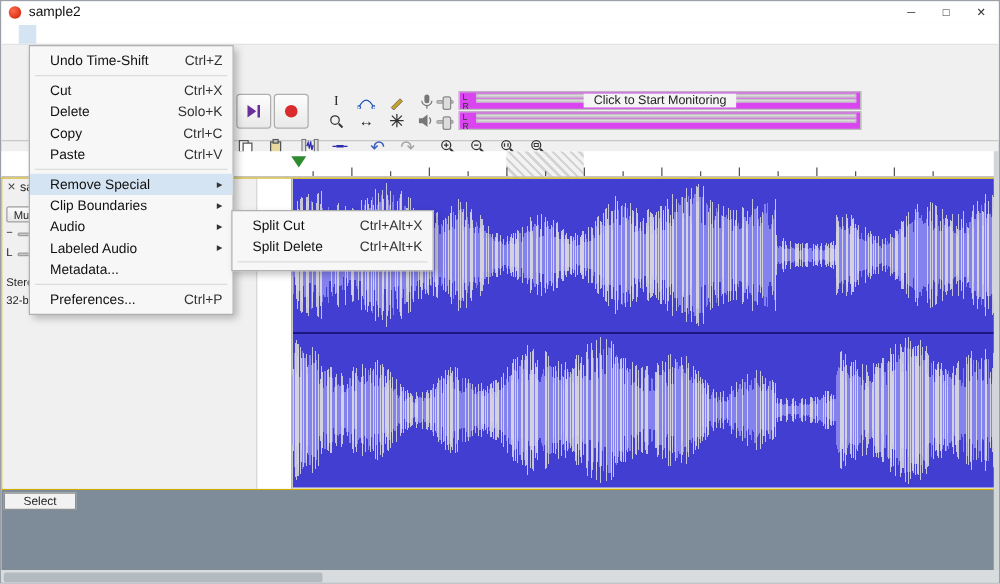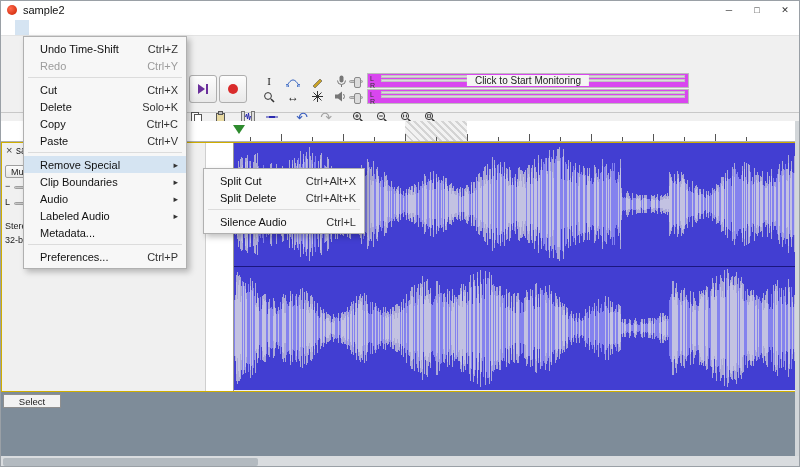--- a/index.html
+++ b/index.html
@@ -76,21 +76,21 @@
   #void{position:absolute;left:0;top:391px;width:795px;height:64px;background:#7e8c99;}
   #select-btn{position:absolute;left:2px;top:393px;width:58px;height:14px;background:#f2f2f2;
               border:1px solid #8f8f8f;font-size:9.5px;color:#222;display:flex;align-items:center;justify-content:center;gap:4px;}
   #hscroll{position:absolute;left:0;top:455px;width:800px;height:12px;background:#d9dcdf;}
   #hthumb{position:absolute;left:2px;top:2px;width:255px;height:8px;background:#b3bac0;border-radius:2px;}
   #vscroll{position:absolute;left:794px;top:120px;width:6px;height:335px;background:#d2d6d9;}
   
   .popup{position:absolute;background:#f7f7f7;border:1px solid #b0b0b0;
          box-shadow:3px 3px 6px rgba(0,0,0,.25);font-size:11px;color:#111;padding:3px 0;z-index:50;}
   #edit-menu{left:22px;top:35px;width:164px;}
-  #rs-submenu{left:202px;top:167px;width:162px;z-index:51;}
+  #rs-submenu{left:184px;top:167px;width:162px;z-index:51;}
   .menu-item{position:relative;height:17px;display:flex;align-items:center;padding:0 8px 0 16px;}
   .menu-item .mi-label{flex:0 0 auto;}
   .menu-item .mi-shortcut{margin-left:auto;color:#333;}
   .menu-item.disabled .mi-label,.menu-item.disabled .mi-shortcut{color:#9c9c9c;}
   .menu-item.highlighted{background:var(--menu-hilite,#d5e4f2);}
   .menu-item .mi-arrow{display:none;}
   .menu-item.has-submenu .mi-arrow{display:block;margin-left:auto;font-size:9px;color:#333;}
   .menu-item.separator{height:7px;padding:0;}
   .menu-item.separator::after{content:"";position:absolute;left:4px;right:4px;top:3px;height:1px;background:#dcdcdc;}
 </style>
@@ -446,25 +446,20 @@
   <div id="vscroll"></div>
 
   <div id="edit-menu" class="popup">
 
       <div class="menu-item">
         <span class="mi-label">Undo Time-Shift</span>
         <span class="mi-shortcut">Ctrl+Z</span>
 
       </div>
 
-      <div class="menu-item disabled">
-        <span class="mi-label">Redo</span>
-        <span class="mi-shortcut">Ctrl+Y</span>
-
-      </div>
 
       <div class="menu-item separator">
         <span class="mi-label"></span>
         <span class="mi-shortcut"></span>
 
       </div>
 
       <div class="menu-item">
         <span class="mi-label">Cut</span>
         <span class="mi-shortcut">Ctrl+X</span>
@@ -552,21 +547,16 @@
         <span class="mi-shortcut">Ctrl+Alt+K</span>
 
       </div>
 
       <div class="menu-item separator">
         <span class="mi-label"></span>
         <span class="mi-shortcut"></span>
 
       </div>
 
-      <div class="menu-item">
-        <span class="mi-label">Silence Audio</span>
-        <span class="mi-shortcut">Ctrl+L</span>
-
-      </div>
 
     </div>
 
 </div>
 
 </body></html>

